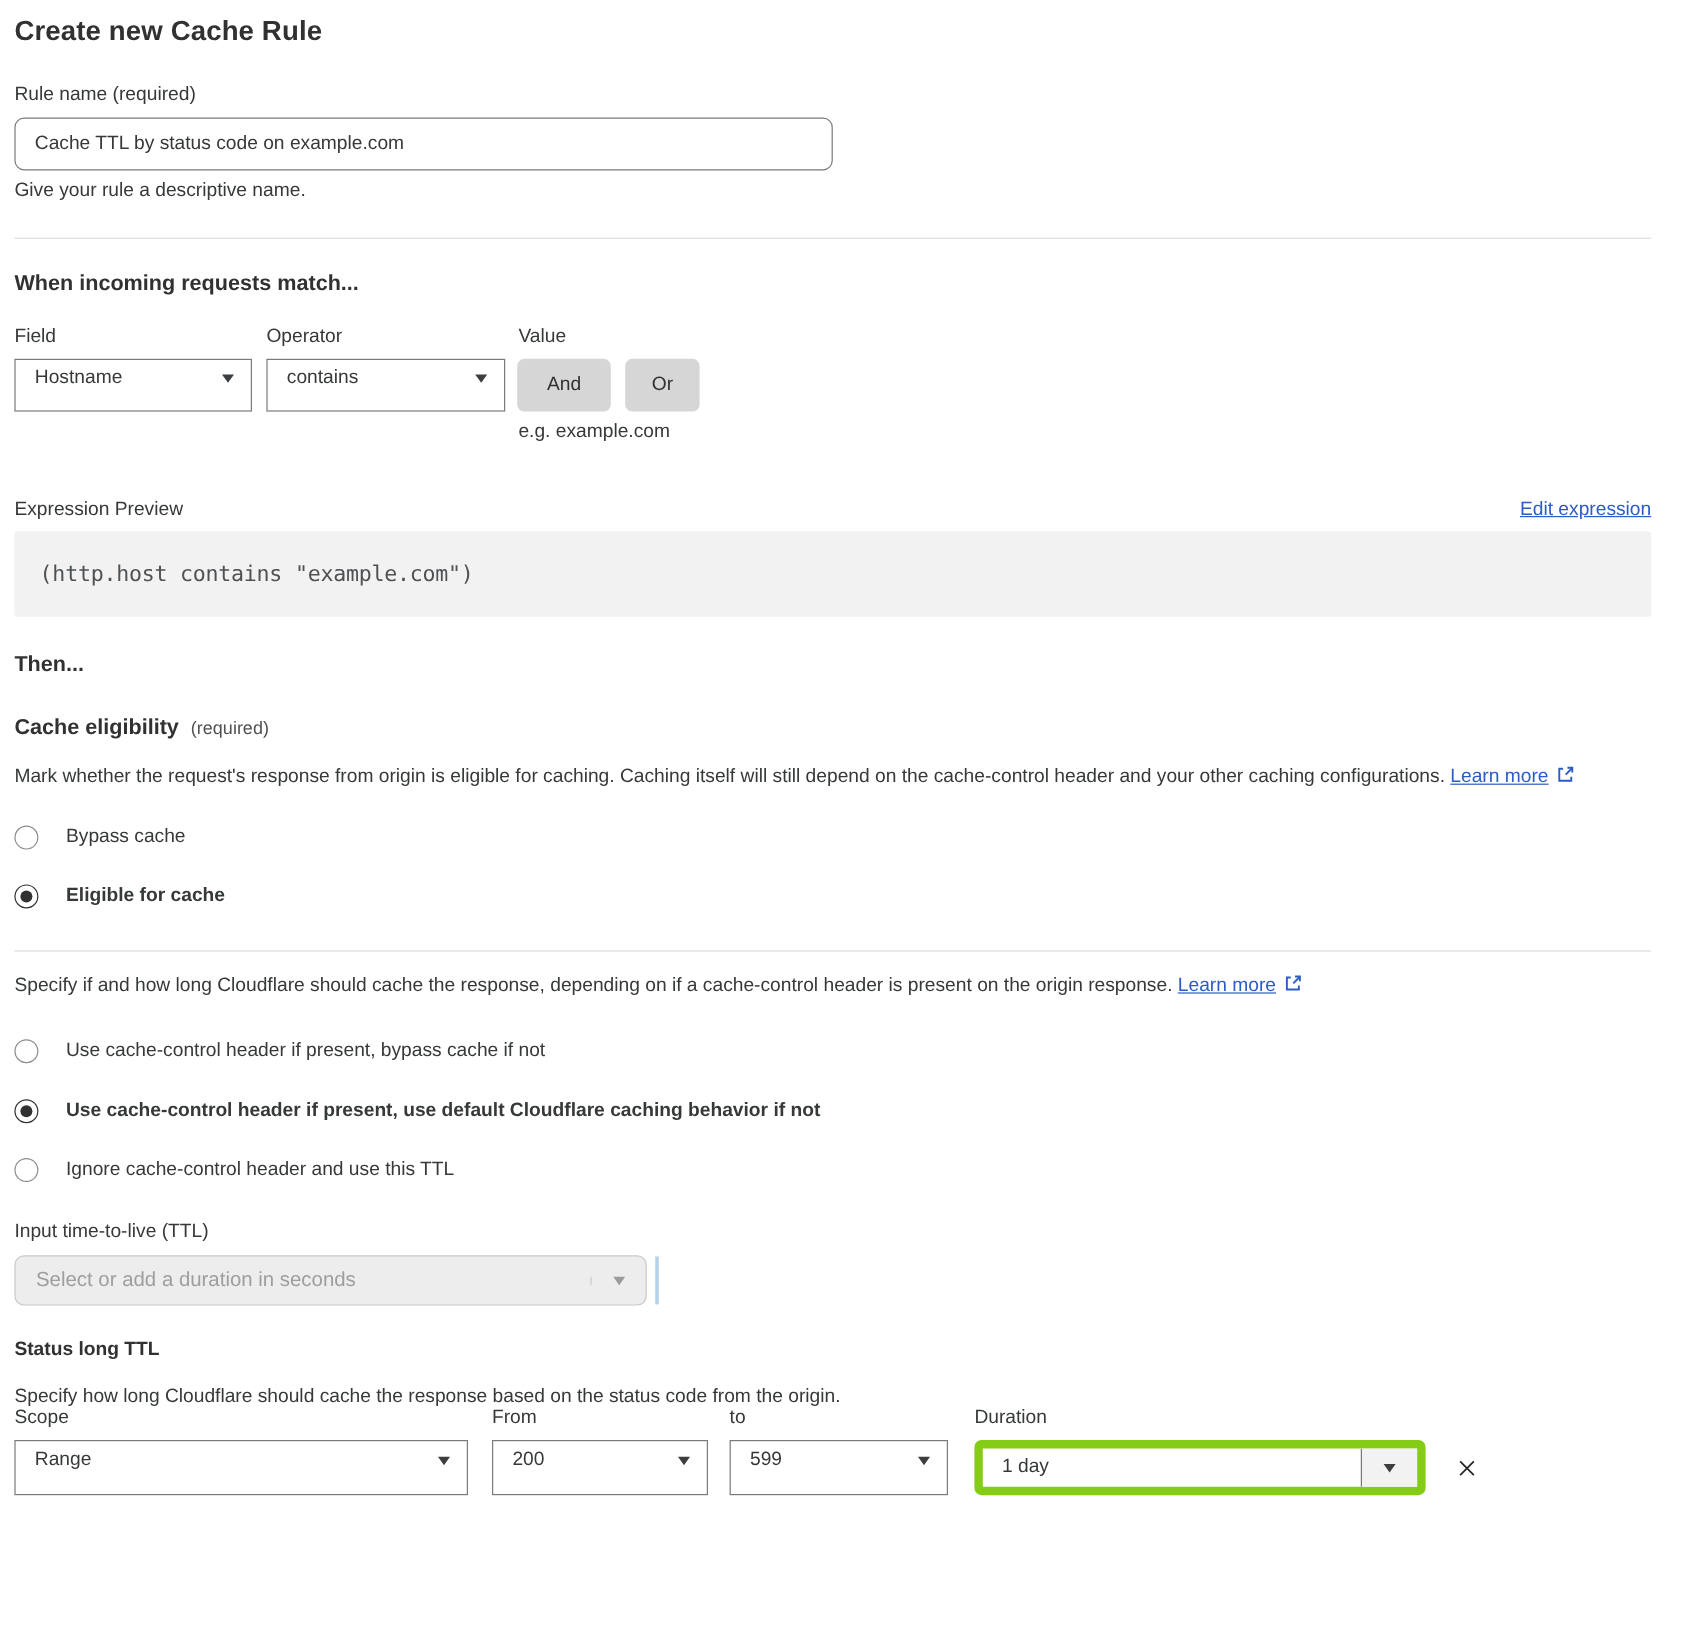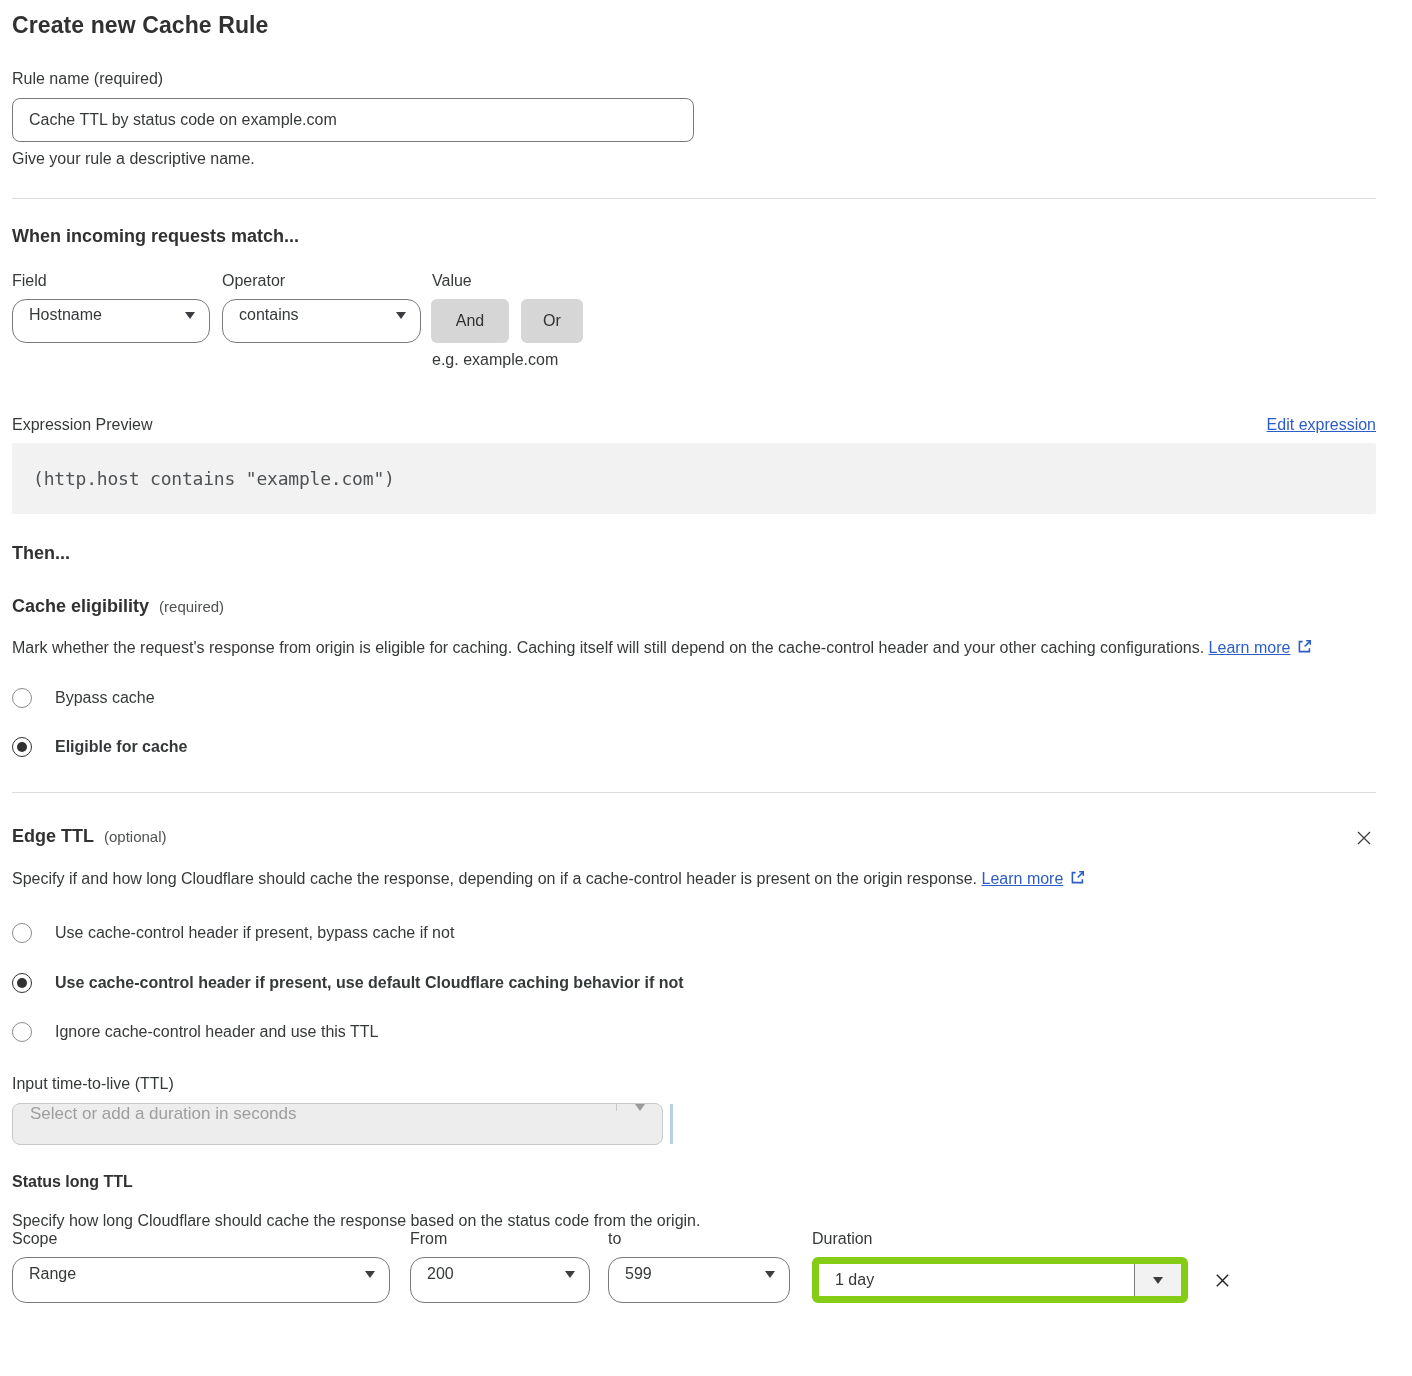--- a/index.html
+++ b/index.html
@@ -28,21 +28,21 @@
 
   h2.section-h { font-size: 18px; font-weight: 700; color: #313131; }
   .match-h { margin-top: 27px; }
 
   .labels-row { margin-top: 25px; display: flex; font-size: 16px; }
   .labels-row .col1 { width: 210px; }
   .labels-row .col2 { width: 210px; }
 
   .controls-row { margin-top: 9px; display: flex; align-items: center; }
   .select {
-    height: 44px; border: 1px solid #7a7a7a; border-radius: 14px; background: #fff;
+    height: 44px; border: 1px solid #7a7a7a; border-radius: 0; background: #fff;
     display: flex; align-items: center; justify-content: space-between;
     padding: 0 14px 12px 16px; cursor: pointer; font-size: 16px; color: #36393a;
   }
   .arrow { width: 0; height: 0; border-left: 5.5px solid transparent; border-right: 5.5px solid transparent; border-top: 7px solid #3b3e40; flex: 0 0 auto; }
   .arrow.muted { border-top-color: #9b9b9b; }
 
   .field-select { width: 198px; }
   .op-select { width: 199px; margin-left: 12px; }
   .value-input {
     margin-left: 11px; width: 782px; height: 44px;
@@ -94,22 +94,22 @@
   .edge-heading-row { margin-top: 33px; display: flex; align-items: flex-start; justify-content: space-between; }
   .icon-btn { background: none; border: none; cursor: pointer; padding: 2px; line-height: 0; }
 
   .et-radio-1 { margin-top: 30px; }
   .et-radio-2 { margin-top: 30px; }
   .et-radio-3 { margin-top: 29px; }
 
   .ttl-label { margin-top: 33px; }
   .combo-row { margin-top: 10px; display: flex; align-items: center; }
   .combo-disabled {
-    width: 651px; height: 42px; background: #ededed; border: 1px solid #c9c9c9; border-radius: 8px;
-    display: flex; align-items: flex-start; overflow: hidden; cursor: default;
+    width: 527px; height: 42px; background: #ededed; border: 1px solid #c9c9c9; border-radius: 8px;
+    display: flex; align-items: center; overflow: hidden; cursor: default;
   }
   .combo-disabled .combo-text { flex: 1; display: flex; align-items: center; padding-left: 17px; color: #9e9e9e; font-size: 17px; }
   .combo-disabled .combo-arrow-box { width: 46px; border-left: 1px solid #c9c9c9; display: flex; align-items: center; justify-content: center; }
   .caret-bar { width: 3px; height: 40px; background: #b5d3e8; margin-left: 7px; }
 
   .status-h { margin-top: 28px; font-size: 16px; font-weight: 700; color: #313131; }
   .status-desc { margin-top: 21px; font-size: 16px; }
   .scope-labels { display: flex; font-size: 16px; }
   .scope-labels .l1 { width: 398px; }
   .scope-labels .l2 { width: 198px; }
@@ -191,29 +191,20 @@
       <span class="radio"></span>
       <span class="radio-label">Bypass cache</span>
     </div>
     <div class="radio-row ce-radio-2 selected">
       <span class="radio"></span>
       <span class="radio-label">Eligible for cache</span>
     </div>
 
     <hr class="divider divider-2">
 
-    <div class="edge-heading-row">
-      <div class="sub-heading-row">
-        <h3>Edge TTL</h3>
-        <span class="badge">(optional)</span>
-      </div>
-      <button class="icon-btn"><svg width="20" height="20" viewBox="0 0 20 20">
-            <path d="M4 4L16 16M16 4L4 16" stroke="#3c3f40" stroke-width="1.3" fill="none"></path>
-          </svg></button>
-    </div>
     <p class="desc" style="margin-top:15px">
       <span>Specify if and how long Cloudflare should cache the response, depending on if a cache-control header is present on the origin response.</span>
       <a class="link"><span>Learn more</span><svg class="ext-icon" width="17" height="17" viewBox="0 0 16 16">
             <path d="M6.2 3.4H3.2v9.4h9.4V9.6" fill="none" stroke="#2c5cc5" stroke-width="1.5"></path>
             <path d="M9.6 2.6h3.8v3.8" fill="none" stroke="#2c5cc5" stroke-width="1.5"></path>
             <path d="M13 3.2L8.2 8" fill="none" stroke="#2c5cc5" stroke-width="1.5"></path>
           </svg></a>
     </p>
 
     <div class="radio-row et-radio-1">

